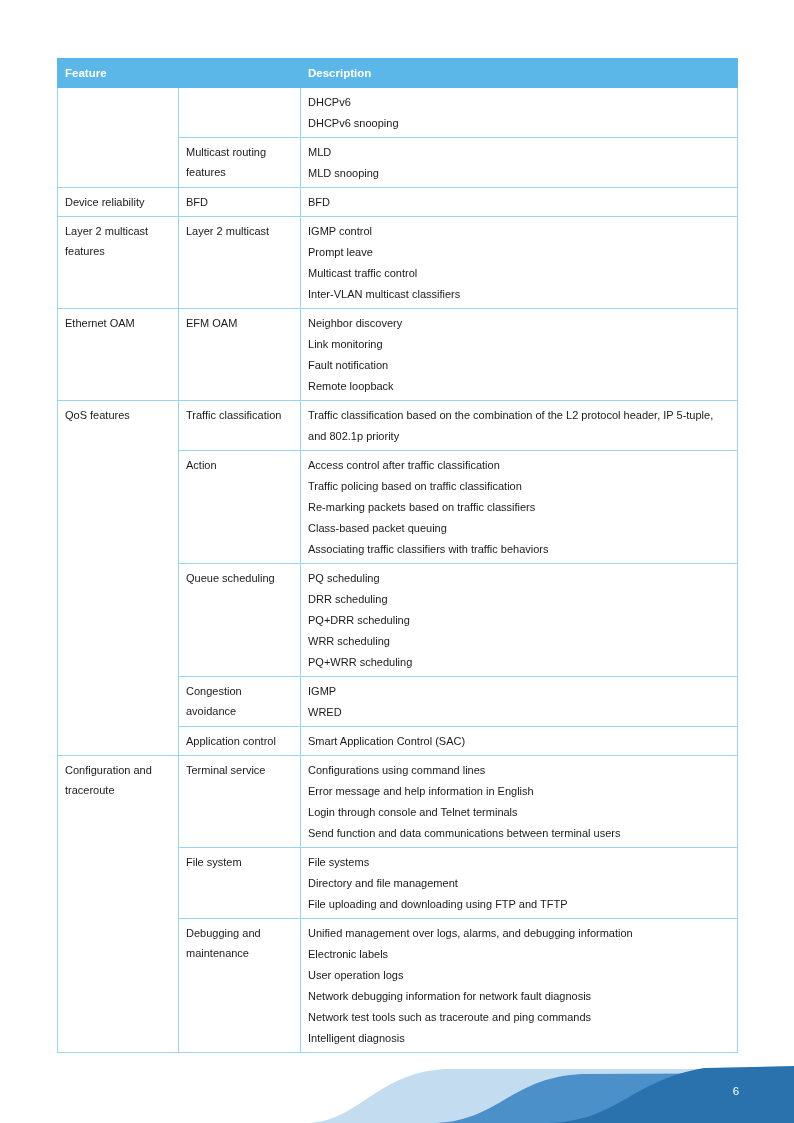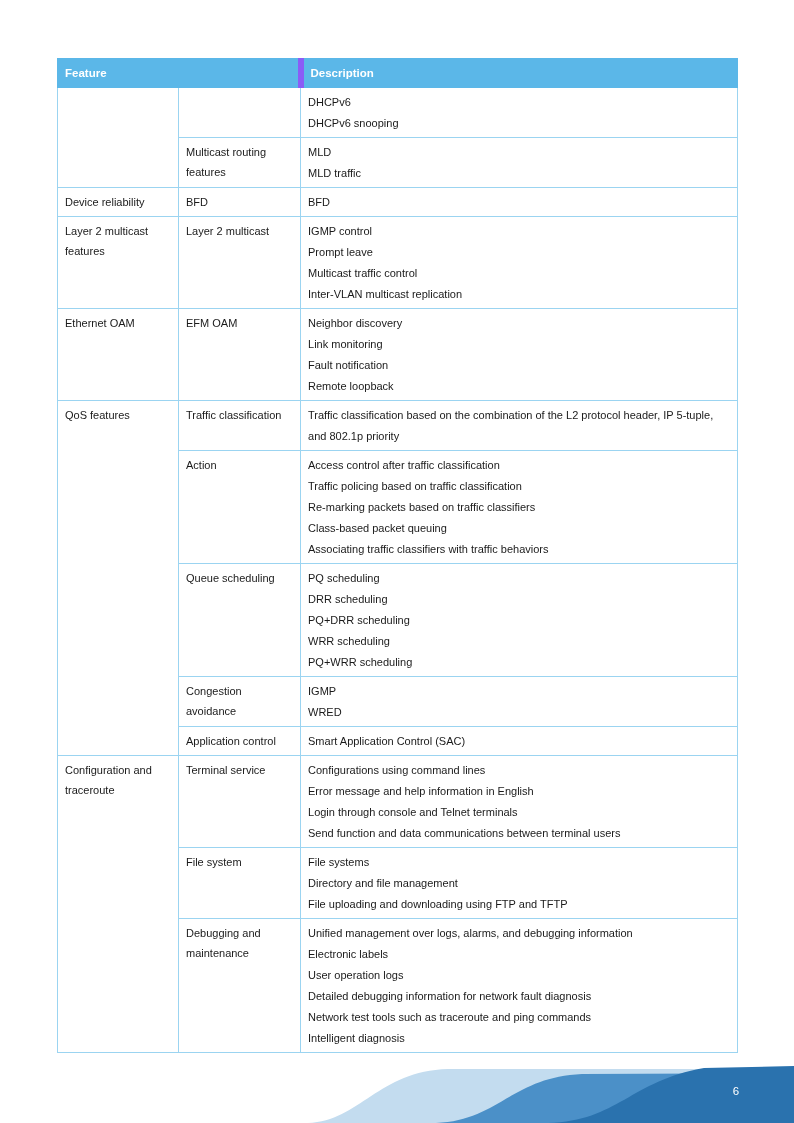--- a/index.html
+++ b/index.html
@@ -31,21 +31,21 @@
   table.feature-table th {
     background: var(--header-bg, #5BB7E8);
     color: #ffffff;
     font-size: 11.5px;
     font-weight: bold;
     text-align: left;
     padding: 8px 7px;
     border: 1px solid var(--header-bg, #5BB7E8);
   }
   table.feature-table th.desc-header {
-    border-left: 6px solid #8b5cf6;
+    border-left: 1px solid #8b5cf6;
   }
 
   table.feature-table td {
     border: 1px solid var(--table-border, #9BD4F1);
     vertical-align: top;
     padding: 4px 8px 3px 7px;
     font-size: 11px;
     color: #1a1a1a;
     line-height: 20px;
   }
@@ -91,38 +91,38 @@
           <td class="col-sub"></td>
           <td class="col-desc">
             <div class="desc-line">DHCPv6</div>
             <div class="desc-line">DHCPv6 snooping</div>
           </td>
         </tr>
         <tr>
           <td class="col-sub">Multicast routing features</td>
           <td class="col-desc">
             <div class="desc-line">MLD</div>
-            <div class="desc-line">MLD traffic</div>
+            <div class="desc-line">MLD snooping</div>
           </td>
         </tr>
         <tr>
           <td class="col-feature" rowspan="1">Device reliability</td>
           <td class="col-sub">BFD</td>
           <td class="col-desc">
             <div class="desc-line">BFD</div>
           </td>
         </tr>
         <tr>
           <td class="col-feature" rowspan="1">Layer 2 multicast features</td>
           <td class="col-sub">Layer 2 multicast</td>
           <td class="col-desc">
             <div class="desc-line">IGMP control</div>
             <div class="desc-line">Prompt leave</div>
             <div class="desc-line">Multicast traffic control</div>
-            <div class="desc-line">Inter-VLAN multicast replication</div>
+            <div class="desc-line">Inter-VLAN multicast classifiers</div>
           </td>
         </tr>
         <tr>
           <td class="col-feature" rowspan="1">Ethernet OAM</td>
           <td class="col-sub">EFM OAM</td>
           <td class="col-desc">
             <div class="desc-line">Neighbor discovery</div>
             <div class="desc-line">Link monitoring</div>
             <div class="desc-line">Fault notification</div>
             <div class="desc-line">Remote loopback</div>
@@ -185,21 +185,21 @@
             <div class="desc-line">Directory and file management</div>
             <div class="desc-line">File uploading and downloading using FTP and TFTP</div>
           </td>
         </tr>
         <tr>
           <td class="col-sub">Debugging and maintenance</td>
           <td class="col-desc">
             <div class="desc-line">Unified management over logs, alarms, and debugging information</div>
             <div class="desc-line">Electronic labels</div>
             <div class="desc-line">User operation logs</div>
-            <div class="desc-line">Detailed debugging information for network fault diagnosis</div>
+            <div class="desc-line">Network debugging information for network fault diagnosis</div>
             <div class="desc-line">Network test tools such as traceroute and ping commands</div>
             <div class="desc-line">Intelligent diagnosis</div>
           </td>
         </tr>
       </tbody>
   </table>
 
   <svg class="footer-waves" viewBox="0 0 794 78" preserveAspectRatio="none" aria-hidden="true">
     <path id="wave-light" d="M308,78 C360,76 378,26 448,24 L794,24 L794,78 Z" fill="#C3DCEF"></path>
     <path id="wave-mid" d="M436,78 C498,76 512,32 582,29 L794,28 L794,78 Z" fill="#4B90C8"></path>

